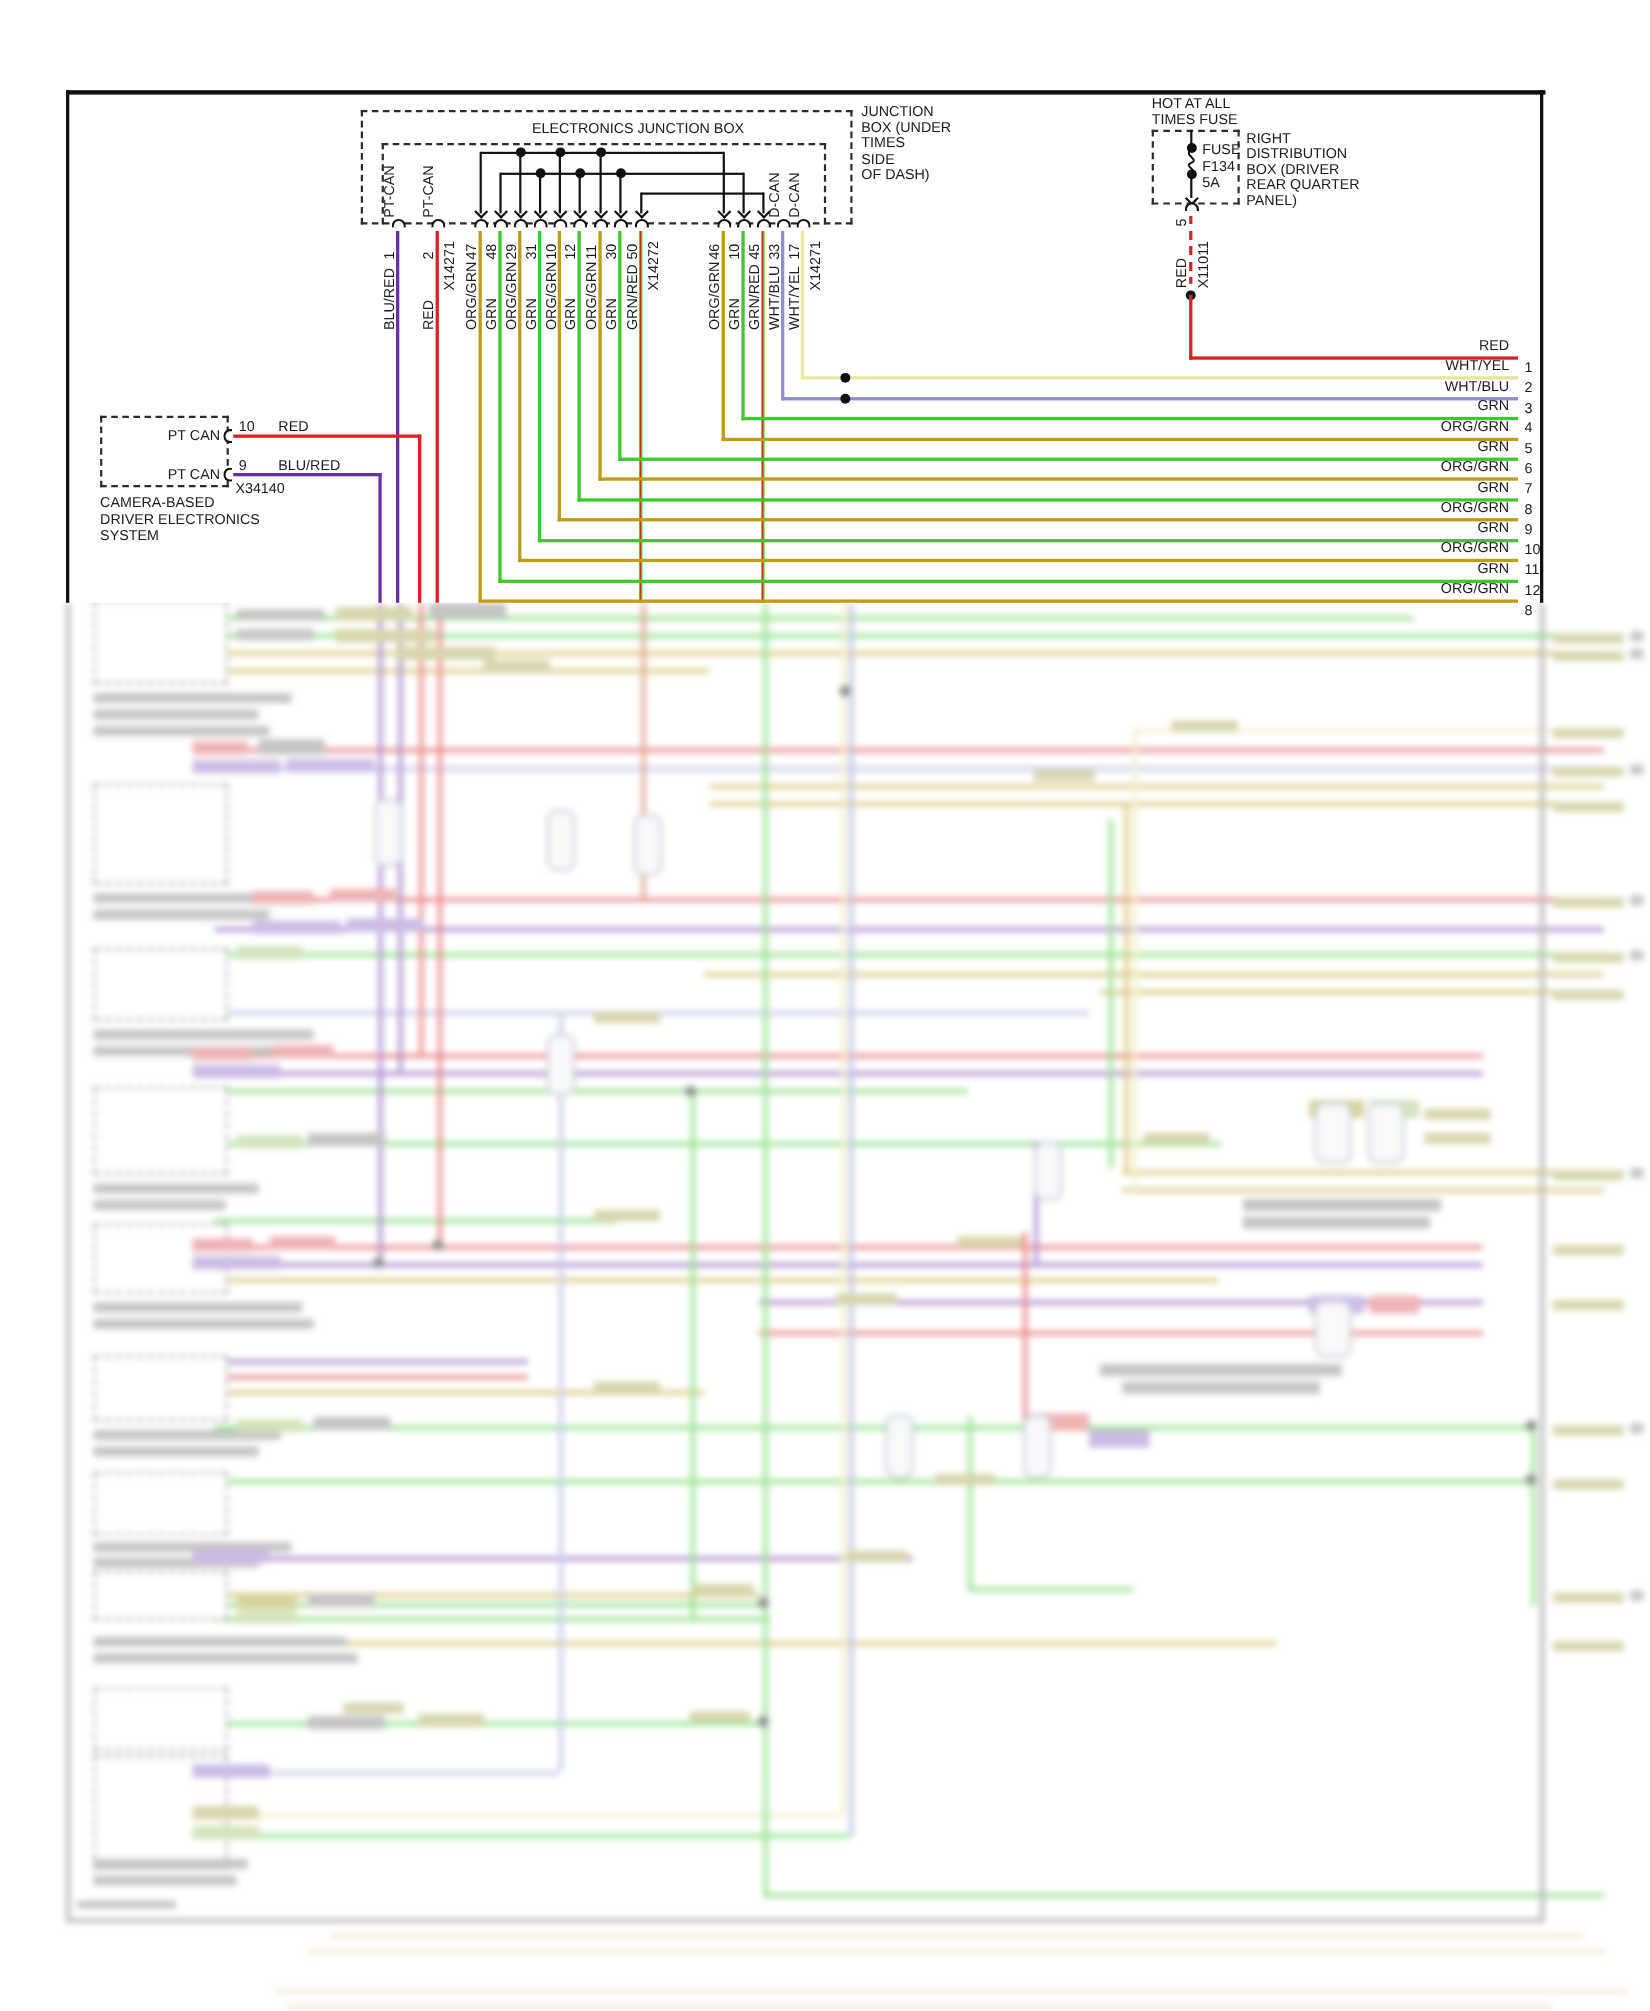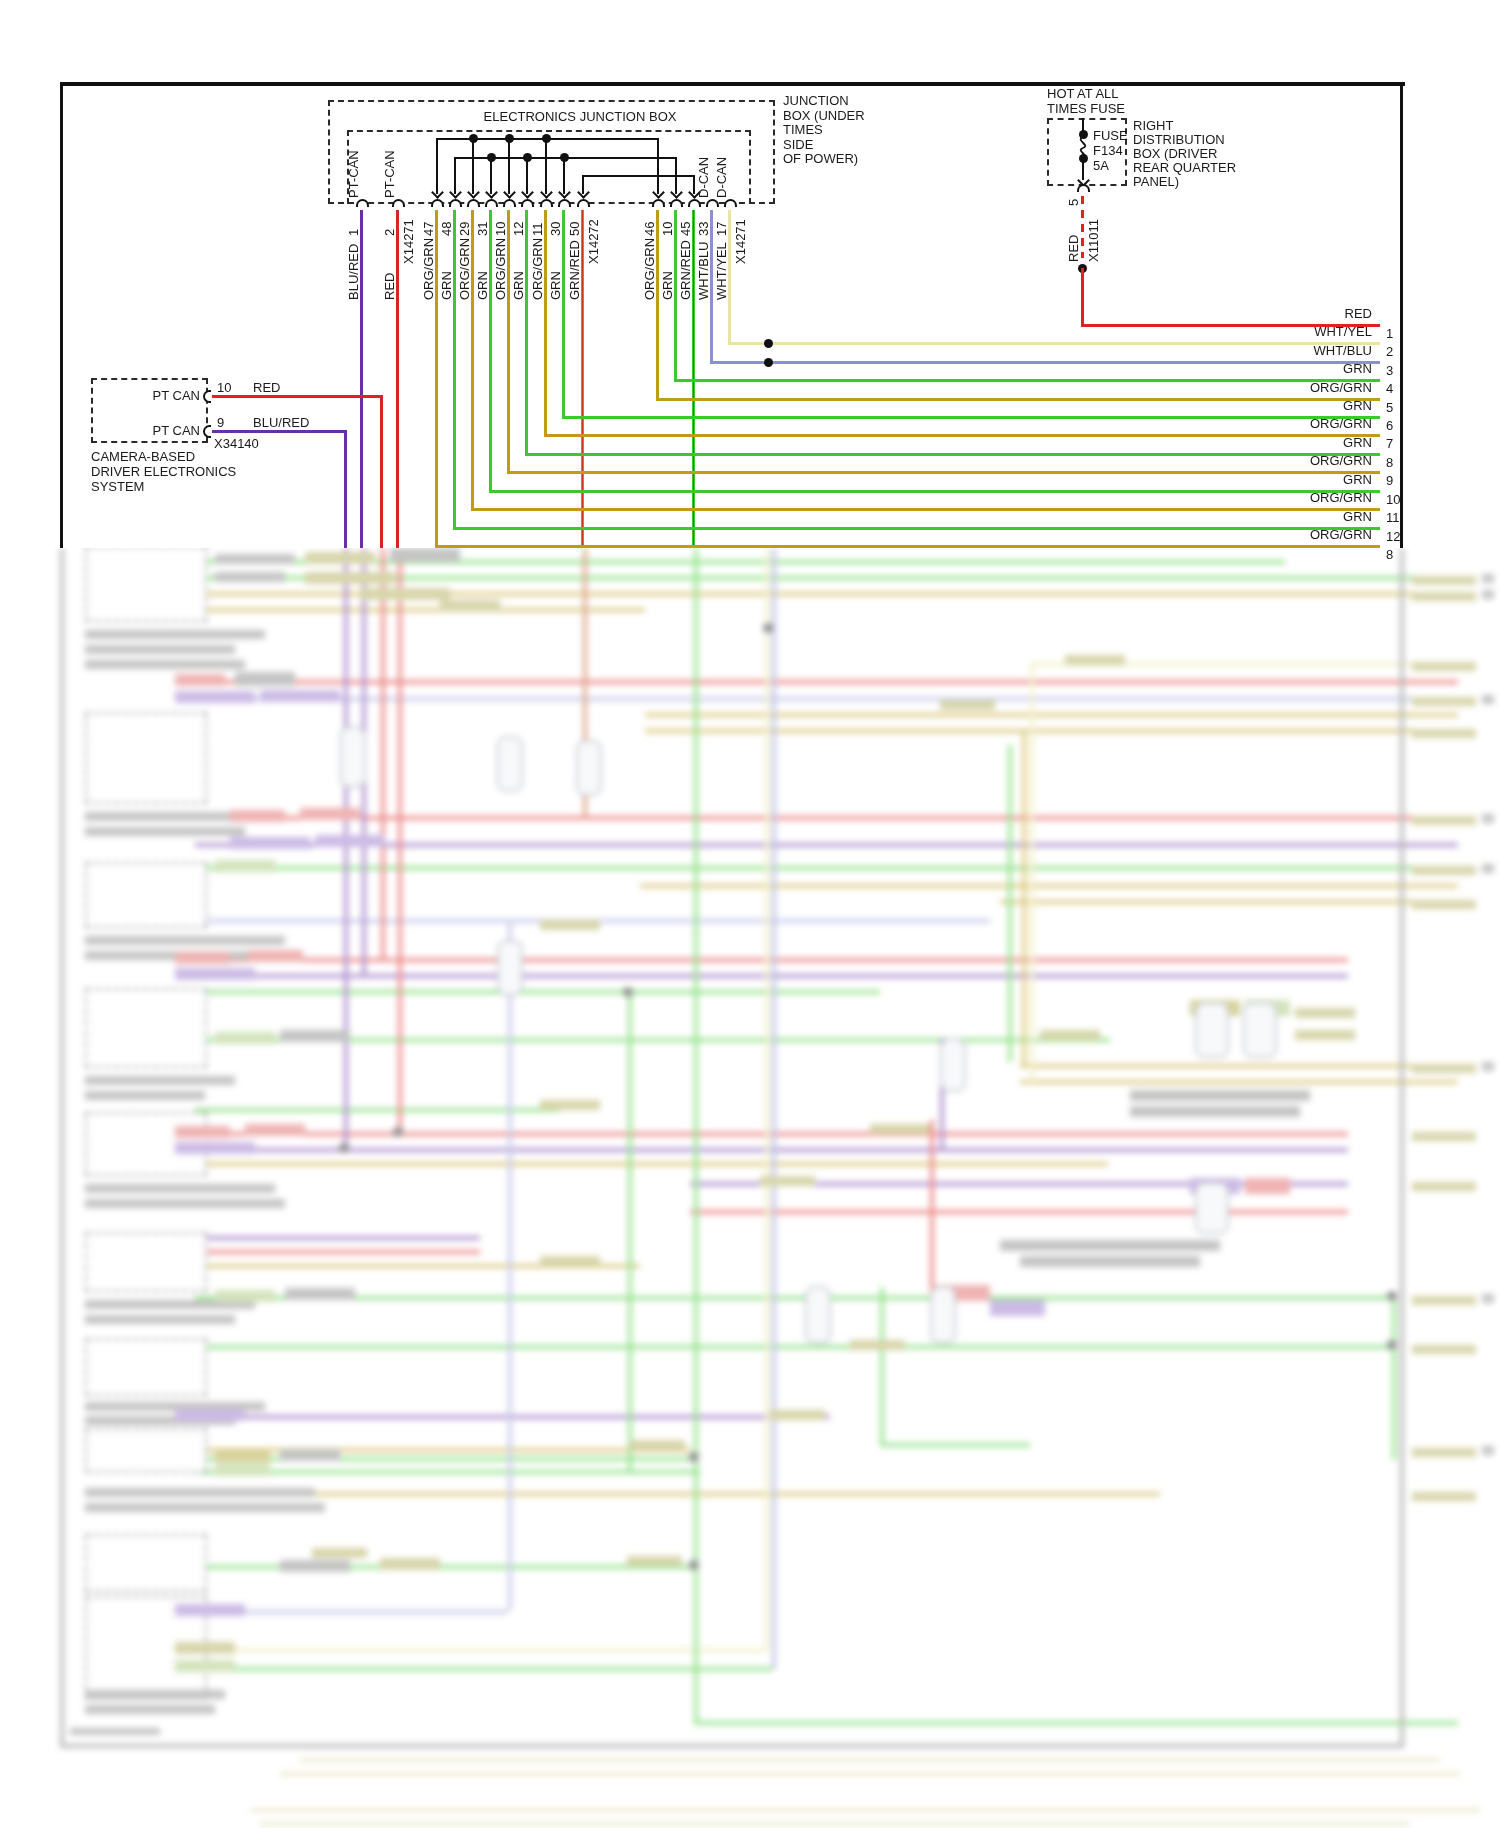--- a/index.html
+++ b/index.html
@@ -46,21 +46,21 @@
   <div class="dash-rect" style="left:328px;top:100px;width:447px;height:104px;border-bottom:none;"></div>
   <div class="dash-rect" style="left:347px;top:130px;width:404px;height:74px;border-bottom:none;"></div>
   <div class="abs" style="left:328px;top:202px;width:447px;border-top:2px dashed #2a2a2a;"></div>
   <div class="lbl" style="left:430px;top:110px;width:300px;text-align:center;background:#fff;">ELECTRONICS JUNCTION BOX</div>
 
   <div style="position:absolute;left:783px;top:94px;font-size:13px;line-height:14.5px;">
     <div>JUNCTION</div>
     <div>BOX (UNDER</div>
     <div>TIMES</div>
     <div>SIDE</div>
-    <div>OF POWER)</div>
+    <div>OF DASH)</div>
   </div>
 
   <div class="bus" style="left:437px;top:138px;width:221px;"></div>
   <div class="bus" style="left:455px;top:157px;width:221px;"></div>
   <div class="bus" style="left:583px;top:175px;width:111px;"></div>
 
   <div class="drop" style="left:436px;top:138px;height:56px;"></div>
   <div class="drop" style="left:472px;top:138px;height:56px;"></div>
   <div class="drop" style="left:508px;top:138px;height:56px;"></div>
   <div class="drop" style="left:545px;top:138px;height:56px;"></div>

